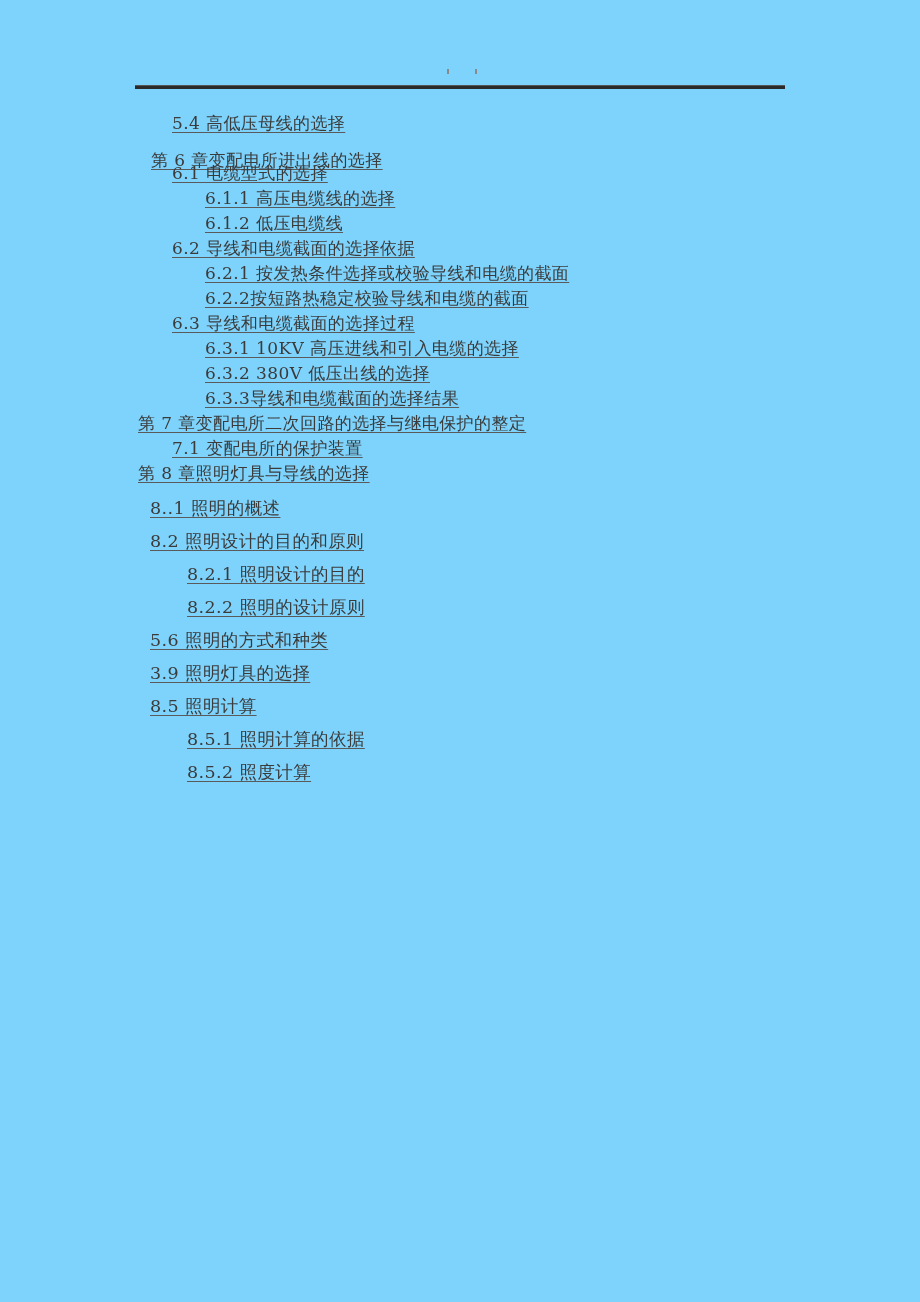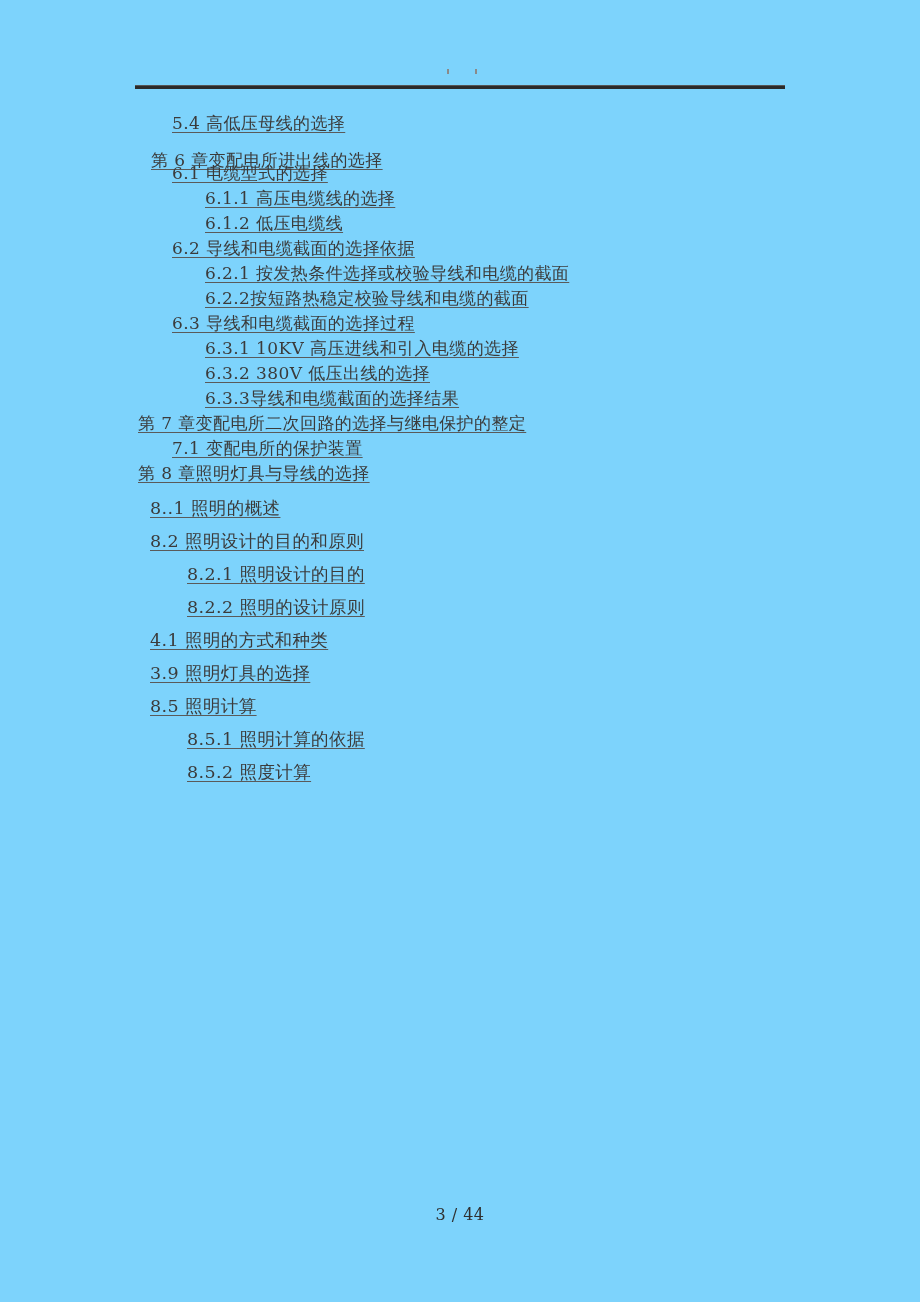--- a/index.html
+++ b/index.html
@@ -111,22 +111,21 @@
       <div class="toc-entry dense" style="left: 205px; top: 340px;">6.3.1 10KV 高压进线和引入电缆的选择</div>
       <div class="toc-entry dense" style="left: 205px; top: 365px;">6.3.2 380V 低压出线的选择</div>
       <div class="toc-entry dense" style="left: 205px; top: 390px;">6.3.3导线和电缆截面的选择结果</div>
       <div class="toc-entry dense" style="left: 138px; top: 415px;">第 7 章变配电所二次回路的选择与继电保护的整定</div>
       <div class="toc-entry dense" style="left: 172px; top: 440px;">7.1 变配电所的保护装置</div>
       <div class="toc-entry dense" style="left: 138px; top: 465px;">第 8 章照明灯具与导线的选择</div>
       <div class="toc-entry loose" style="left: 150px; top: 500px;">8..1 照明的概述</div>
       <div class="toc-entry loose" style="left: 150px; top: 533px;">8.2 照明设计的目的和原则</div>
       <div class="toc-entry loose" style="left: 187px; top: 566px;">8.2.1 照明设计的目的</div>
       <div class="toc-entry loose" style="left: 187px; top: 599px;">8.2.2 照明的设计原则</div>
-      <div class="toc-entry loose" style="left: 150px; top: 632px;">4.1 照明的方式和种类</div>
+      <div class="toc-entry loose" style="left: 150px; top: 632px;">5.6 照明的方式和种类</div>
       <div class="toc-entry loose" style="left: 150px; top: 665px;">3.9 照明灯具的选择</div>
       <div class="toc-entry loose" style="left: 150px; top: 698px;">8.5 照明计算</div>
       <div class="toc-entry loose" style="left: 187px; top: 731px;">8.5.1 照明计算的依据</div>
       <div class="toc-entry loose" style="left: 187px; top: 764px;">8.5.2 照度计算</div>
     </div>
 
-  <div class="footer">3 / 44</div>
 
 </div>
 
 </body></html>

